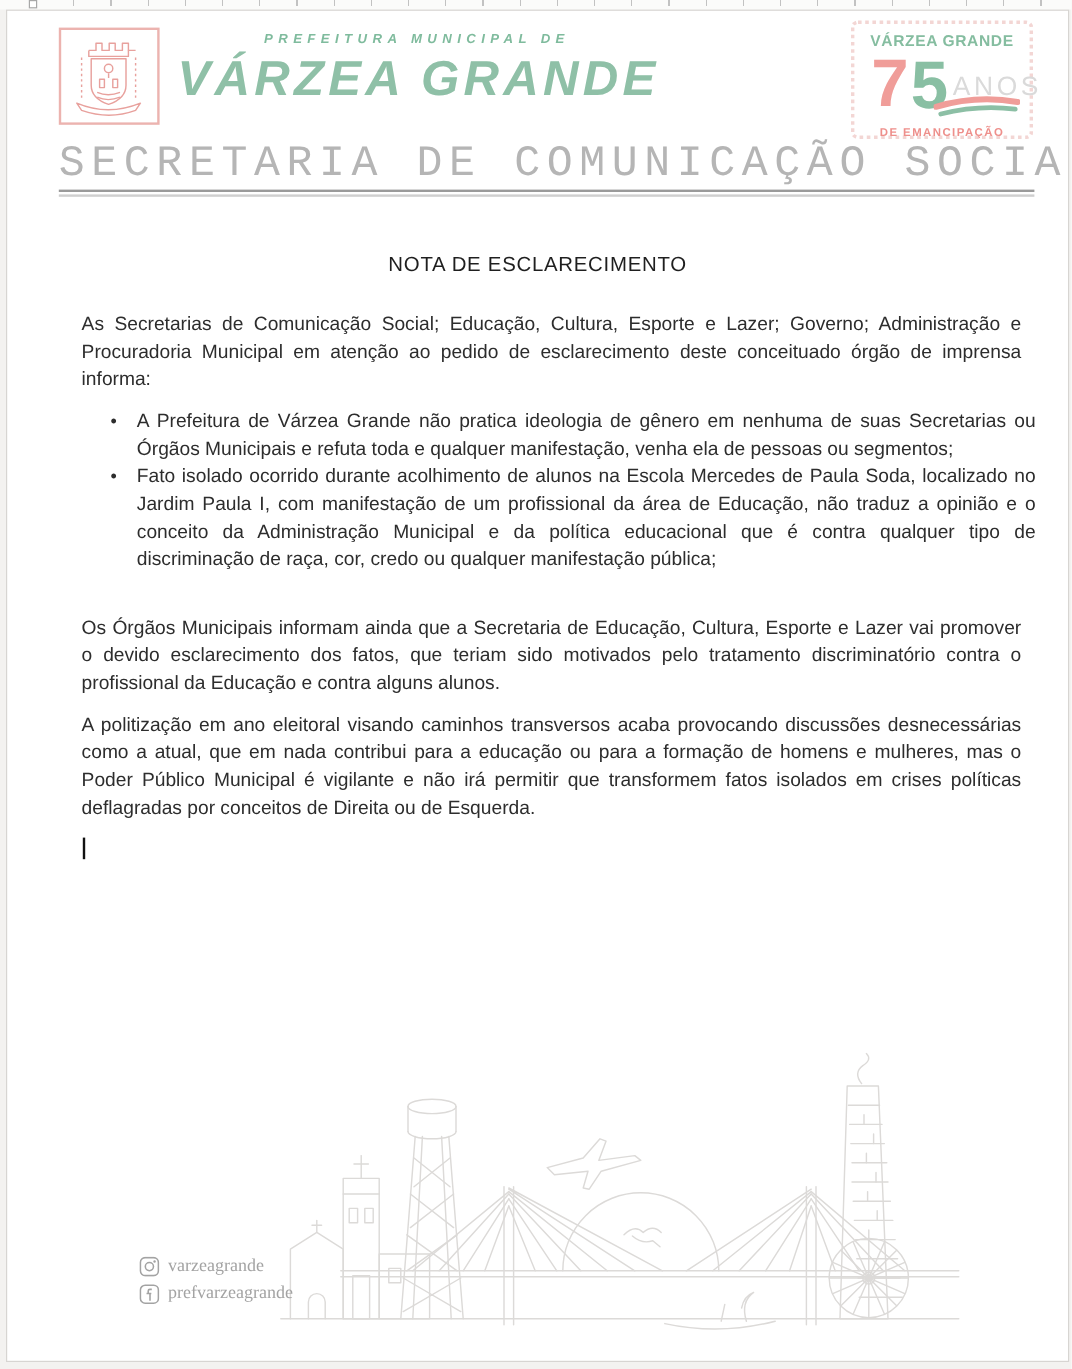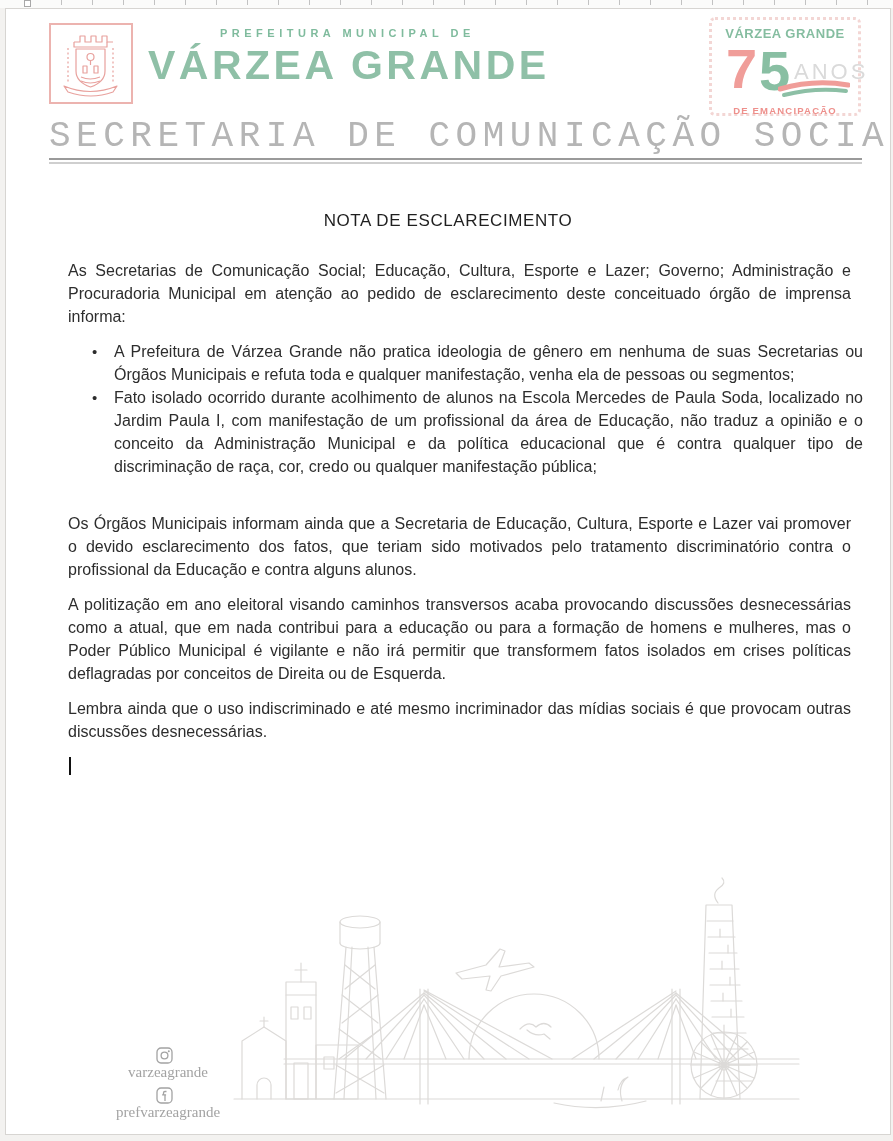--- a/index.html
+++ b/index.html
@@ -18,21 +18,21 @@
     position:absolute;top:0;left:24px;width:7px;height:7px;background:#fff;border:1px solid #a8a8a8;box-sizing:border-box;
   }
   
   .page{
     position:absolute;left:5px;top:8px;width:884px;height:1125px;background:#fff;
     border:1px solid #d7d5d2;box-sizing:content-box;overflow:hidden;
   }
   
   .crest-box{position:absolute;left:43px;top:14px;width:84px;height:81px;border:2px solid #ecb3af;box-sizing:border-box;}
   .crest-box svg{display:block;margin:3px auto 0;}
-  .brand{position:absolute;left:142px;top:18px;white-space:nowrap;}
+  .brand{position:absolute;left:142px;top:18px;white-space:nowrap;font-style:italic;}
   .brand-pre{color:#7fbb9d;font-size:11px;font-weight:bold;letter-spacing:4.5px;margin-left:72px;}
   .brand-name{color:#8fc0a7;font-size:41px;font-weight:bold;letter-spacing:3.5px;margin-top:3px;}
   .stamp{
     position:absolute;left:703px;top:8px;width:152px;height:99px;box-sizing:border-box;
     border:3px dotted #f3d6d4;border-radius:6px;text-align:center;padding-top:6px;
   }
   .stamp-city{color:#85bda0;font-size:13px;font-weight:bold;letter-spacing:0.5px;white-space:nowrap;}
   .stamp-row{position:relative;height:62px;}
   .digit{font-size:56px;font-weight:bold;line-height:56px;font-family:"Liberation Sans",sans-serif;}
   .digit-7{color:#f09d99;position:absolute;left:14px;top:0;}
@@ -60,21 +60,21 @@
   .content p{margin:12px;}
   .content p.sp{margin-top:12px;}
   .content p.bigsp{margin-top:34px;}
   ul.doc-bullets{list-style:none;margin:10px 0 0 30px;padding:0;}
   ul.doc-bullets li{position:relative;padding-left:28px;}
   ul.doc-bullets li::before{content:"•";position:absolute;left:6px;top:0;font-size:15px;}
   .caret{display:inline-block;width:2px;height:18px;background:#111;vertical-align:-3px;margin-left:1px;}
   
   .skyline{position:absolute;left:218px;top:868px;width:580px;height:240px;}
   .social{position:absolute;left:110px;top:1038px;color:#a3a3a3;font-family:"Liberation Serif",serif;font-size:15px;}
-  .social-row{display:flex;align-items:center;margin-bottom:6px;flex-direction:column;}
+  .social-row{display:flex;align-items:center;margin-bottom:6px;}
   .social-row svg{margin-right:7px;}
   .footer-line1{position:absolute;top:1090px;left:0;width:100%;text-align:center;font-size:11.5px;color:#979797;white-space:nowrap;}
   .footer-line1 b{color:#4a4a4a;}
   .footer-line2{position:absolute;top:1109px;left:0;width:100%;text-align:center;font-size:13.5px;font-weight:bold;color:#14532d;margin-top:23px;}
 </style>
 </head>
 <body>
 
 <div class="ruler"></div>
 <div class="ruler-tab"></div>
@@ -127,21 +127,20 @@
   <div class="doc-title">NOTA DE ESCLARECIMENTO</div>
 
   <div class="content">
     <p>As Secretarias de Comunicação Social; Educação, Cultura, Esporte e Lazer; Governo; Administração e Procuradoria Municipal em atenção ao pedido de esclarecimento deste conceituado órgão de imprensa informa:</p>
     <ul class="doc-bullets">
       <li><span>A Prefeitura de Várzea Grande não pratica ideologia de gênero em nenhuma de suas Secretarias ou Órgãos Municipais e refuta toda e qualquer manifestação, venha ela de pessoas ou segmentos;</span></li>
       <li><span>Fato isolado ocorrido durante acolhimento de alunos na Escola Mercedes de Paula Soda, localizado no Jardim Paula I, com manifestação de um profissional da área de Educação, não traduz a opinião e o conceito da Administração Municipal e da política educacional que é contra qualquer tipo de discriminação de raça, cor, credo ou qualquer manifestação pública;</span></li>
     </ul>
     <p class="bigsp">Os Órgãos Municipais informam ainda que a Secretaria de Educação, Cultura, Esporte e Lazer vai promover o devido esclarecimento dos fatos, que teriam sido motivados pelo tratamento discriminatório contra o profissional da Educação e contra alguns alunos.</p>
     <p class="sp">A politização em ano eleitoral visando caminhos transversos acaba provocando discussões desnecessárias como a atual, que em nada contribui para a educação ou para a formação de homens e mulheres, mas o Poder Público Municipal é vigilante e não irá permitir que transformem fatos isolados em crises políticas deflagradas por conceitos de Direita ou de Esquerda.</p>
-    <p class="sp">Lembra ainda que o uso indiscriminado e até mesmo incriminador das mídias sociais é que provocam outras discussões desnecessárias.</p>
     <p class="sp"><span class="caret"></span></p>
   </div>
 
   <svg class="skyline" viewBox="0 0 580 240">
     <g fill="none" stroke="#dcdad8" stroke-width="1.2" stroke-linecap="round" stroke-linejoin="round">
 
       <line x1="60" y1="182" x2="575" y2="182"></line>
       <line x1="60" y1="187" x2="575" y2="187"></line>
       <line x1="10" y1="222" x2="575" y2="222"></line>
 

